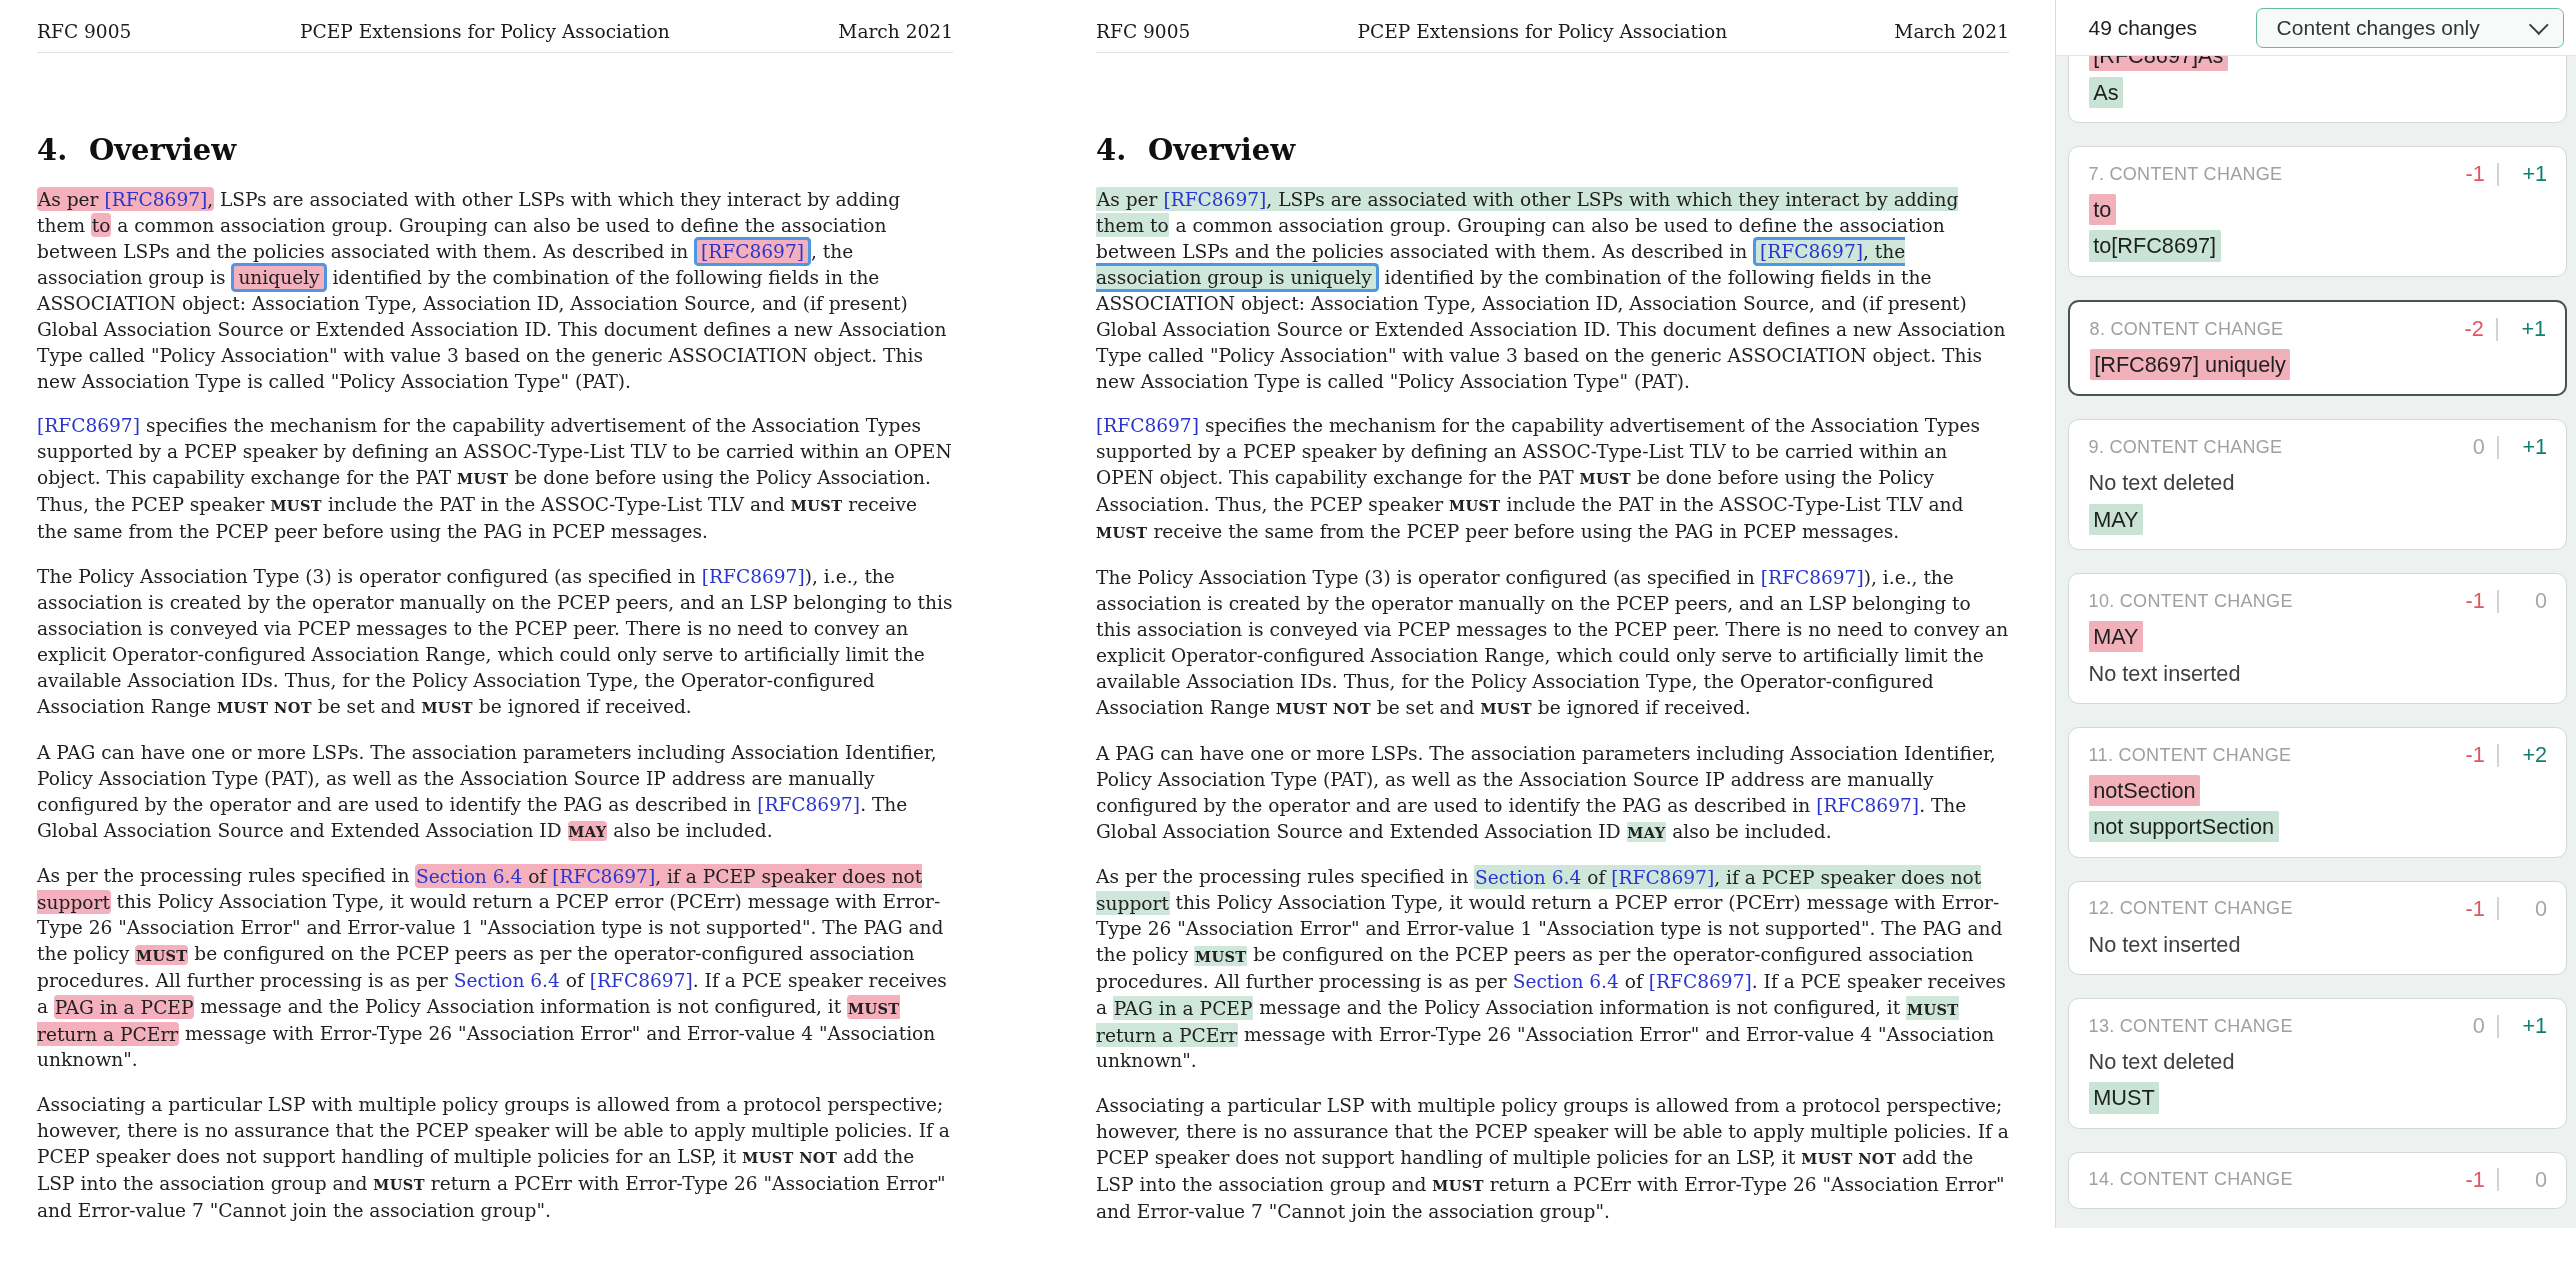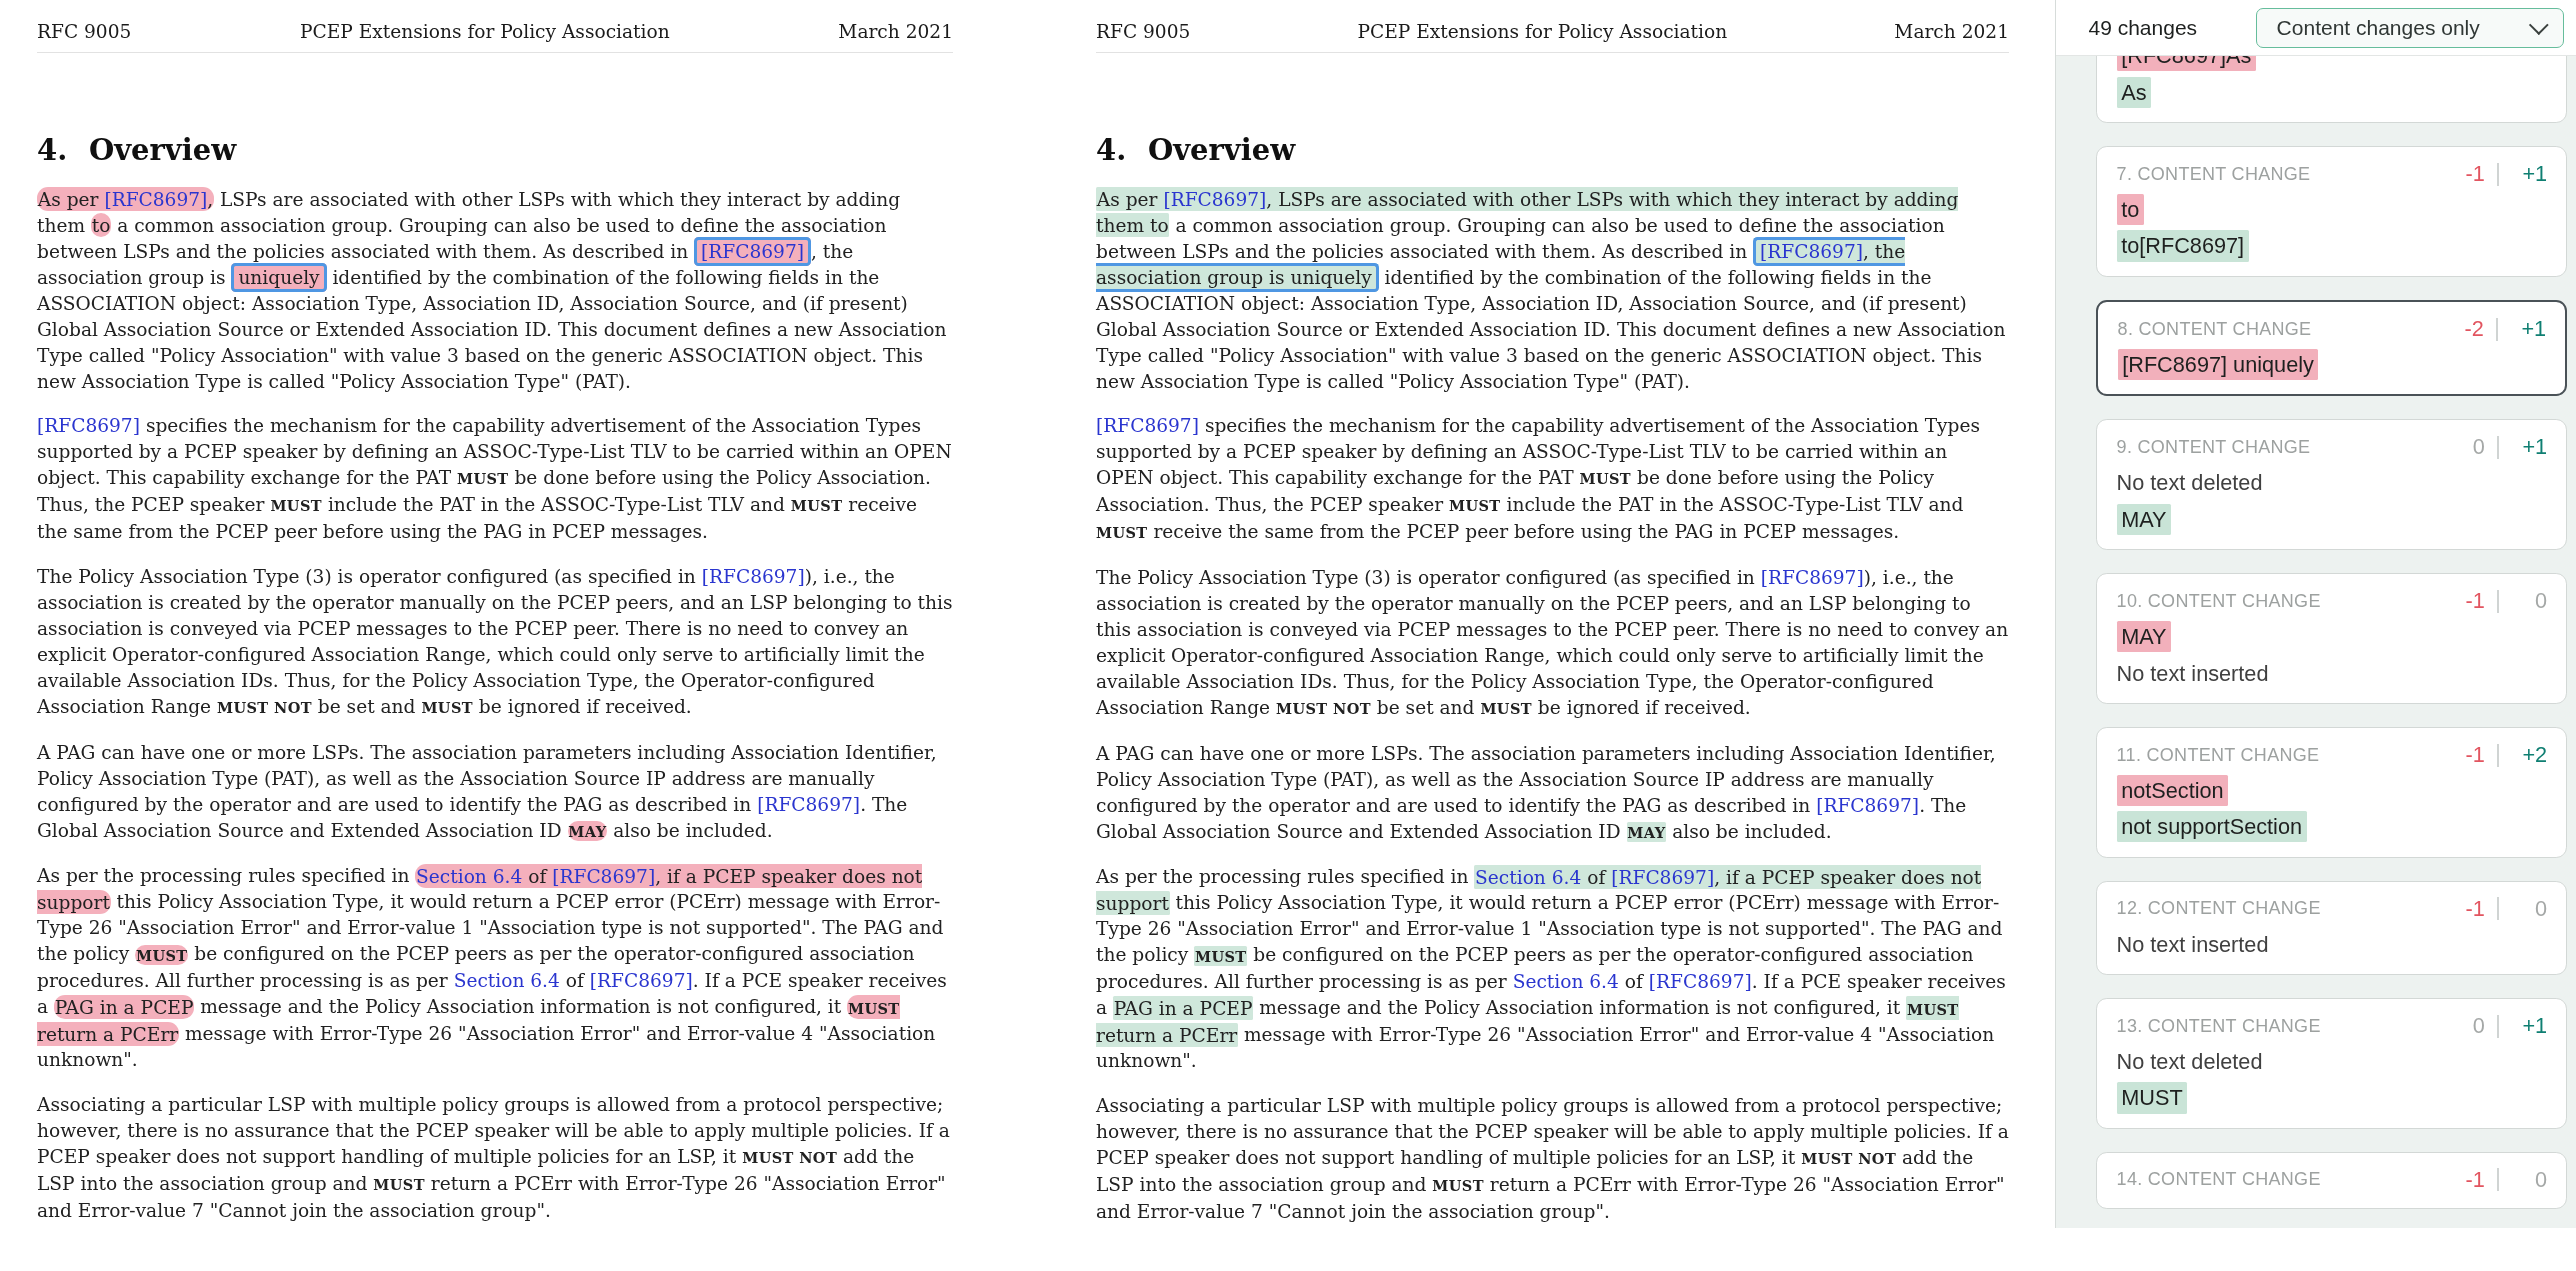--- a/index.html
+++ b/index.html
@@ -14,38 +14,38 @@
   .pane-left{width:1057px;padding:20px 104px 0 37px;}
   .pane-right{width:998px;padding:20px 46px 0 39px;}
   .doc-header{display:flex;align-items:baseline;font-size:18.6px;line-height:23px;color:#1b1b1b;}
   .dh-title{flex:1;text-align:center;}
   .doc-rule{border-bottom:1.5px solid #e2e2e2;margin-top:9.3px;}
   .sec-h{margin:79px 0 0;font-size:29px;line-height:36px;font-weight:bold;color:#101010;}
   .sec-num{margin-right:21.7px;}
   .doc-body p{margin:18.6px 0 0;font-size:18.6px;line-height:26px;}
   .link{color:#2a35cf;}
   .kw{font-weight:bold;font-size:0.78em;letter-spacing:0.4px;}
-  .m-del{background:#f4b0bc;padding:1.5px 0.8px;border-radius:11px;}
+  .m-del{background:#f4b0bc;padding:1.5px 0.8px;border-radius:4px;}
   .m-ins{background:#cfe7db;padding:1.5px 0.8px;border-radius:1.5px;}
   .boxed{border:3.1px solid #4f97e3;border-radius:4.6px;padding:0.8px 3.9px;}
   
   .sidebar{width:521px;height:1228px;box-sizing:border-box;background:#edf2f0;
            border-left:1.5px solid #d7dcda;display:flex;flex-direction:column;}
   .sb-head{height:56px;flex:0 0 56px;background:#ffffff;border-bottom:1.5px solid #e3e6e5;
            display:flex;align-items:center;justify-content:space-between;
            padding:0 12.4px 0 32.5px;box-sizing:border-box;position:relative;z-index:2;}
   .sb-count{font-size:21px;color:#1d201f;}
   .dropdown{width:308px;height:40px;border:1.5px solid #66bd9c;border-radius:7px;background:#f7faf9;
             display:flex;align-items:center;justify-content:space-between;
             padding:0 17px 0 20px;box-sizing:border-box;font-size:21px;color:#303735;cursor:pointer;}
   .chev{width:11.6px;height:11.6px;border-right:2.3px solid #3a403e;border-bottom:2.3px solid #3a403e;
         transform:rotate(45deg);margin-top:-6.2px;}
   .sb-list{flex:1;padding:0 9.3px 0 11.6px;overflow:hidden;position:relative;z-index:1;}
   .card{background:#ffffff;border:1.5px solid #d3d8d6;border-radius:10.8px;
-        padding:14px 18.6px 15.5px 20px;margin-top:23px;margin-left:28px;}
+        padding:14px 18.6px 15.5px 20px;margin-top:23px;}
   .card.sel{border:2.3px solid #4a5257;}
   .card.clip-top{margin-top:-30px;}
   .card-head{display:flex;align-items:center;}
   .cc-label{font-size:18px;color:#9da1a0;letter-spacing:0.3px;flex:1;}
   .cnum{font-size:21.7px;min-width:36px;text-align:right;}
   .cnum.red{color:#e25560;}
   .cnum.teal{color:#0f7f72;}
   .cnum.zero{color:#a5a8a7;}
   .vdiv{width:1.5px;height:23px;background:#d0d4d3;margin:0 12.4px;flex:0 0 1.5px;}
   .crow{margin-top:7.7px;font-size:21.7px;line-height:29px;color:#1e201f;}

